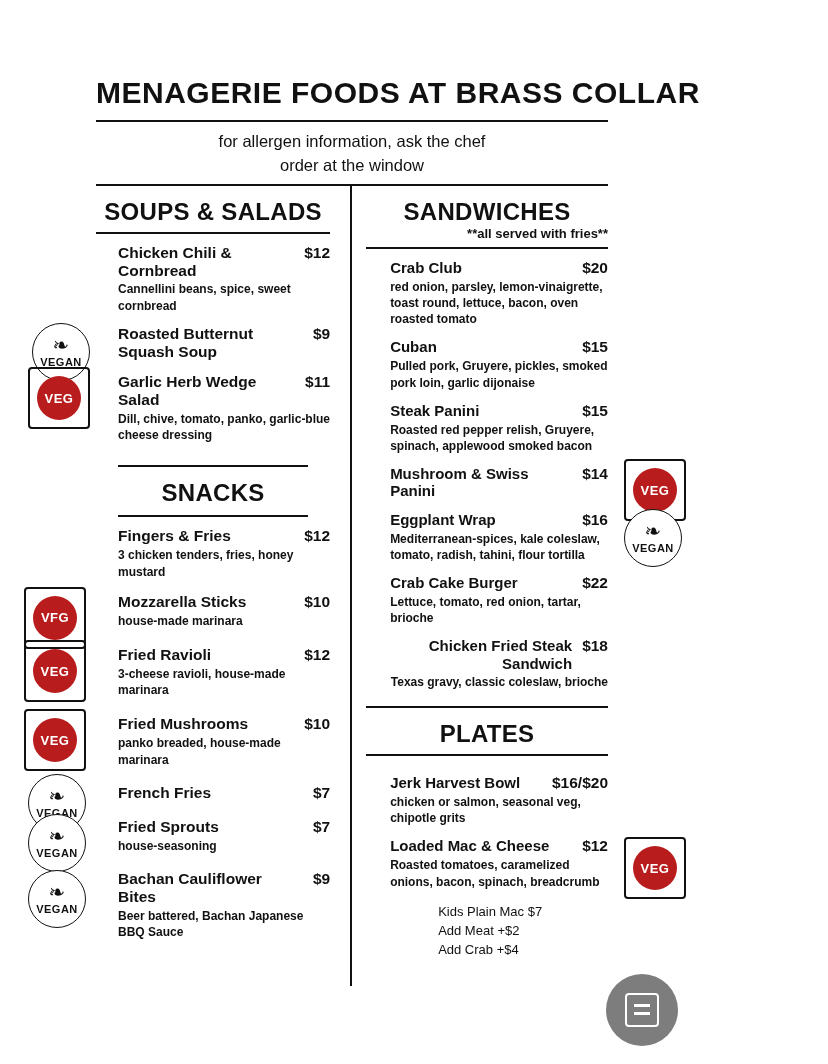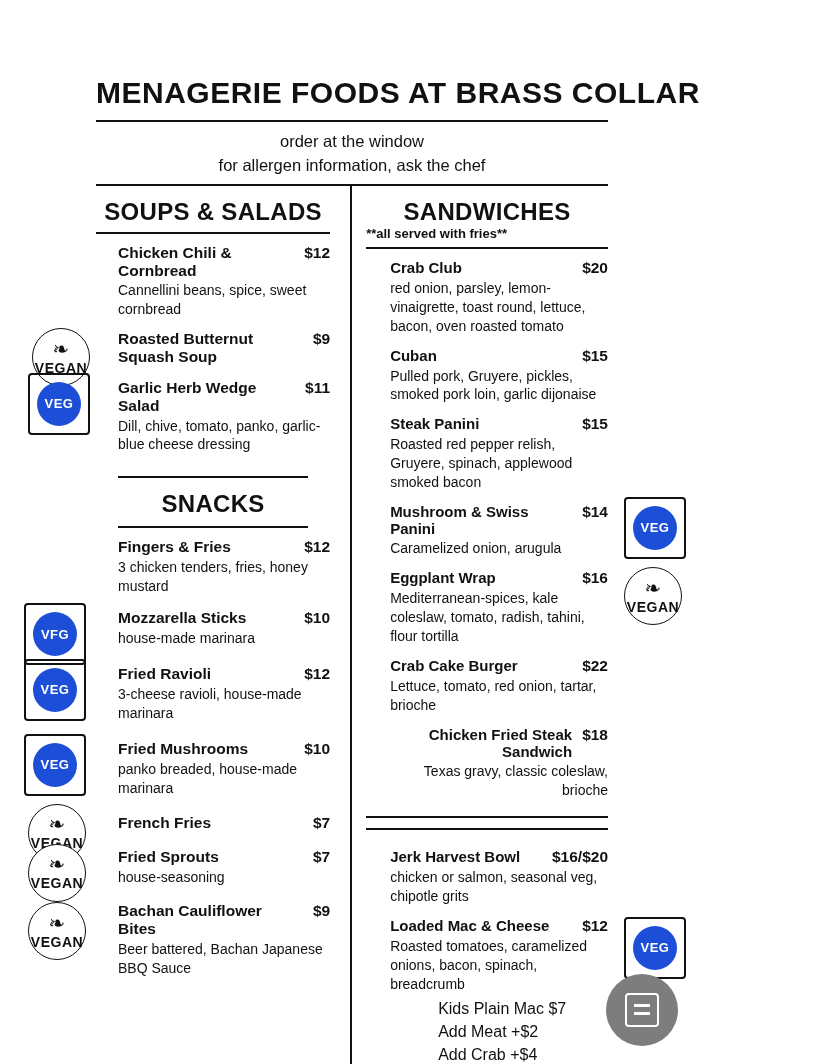--- a/index.html
+++ b/index.html
@@ -57,21 +57,21 @@
   .col-right { width: 312px; }
 
   .section-title {
     text-align: center;
     font-size: 24px;
     font-weight: 600;
     letter-spacing: 0.3px;
     margin: 12px 0 2px 0;
   }
   .section-sub {
-    text-align: left;
+    text-align: right;
     font-size: 13px;
     font-weight: 700;
     margin-top: -2px;
     margin-bottom: 2px;
   }
   .section-rule { border-top: 2px solid #111; margin: 6px 0 10px 0; }
   .section-rule-short { border-top: 2px solid #111; margin: 8px 22px 10px 22px; }
 
   .item {
     position: relative;
@@ -87,31 +87,32 @@
     font-weight: 600;
     line-height: 1.15;
   }
   .item-price {
     font-size: 15.5px;
     font-weight: 600;
     white-space: nowrap;
     padding-left: 10px;
   }
   .item-desc {
-    font-size: 14px;
+    font-size: 12px;
     line-height: 1.35;
     margin-top: 2px;
     max-width: 250px;
+    font-weight: bold;
   }
   .col-right .item-name { font-size: 15px; }
   .col-right .item-desc { max-width: 232px; }
   .sub-lines {
-    font-size: 16px;
+    font-size: 13px;
     line-height: 1.45;
-    margin-top: 3px;
+    margin-top: 13px;
     padding-left: 48px;
   }
   
   .col-right .item { padding-left: 24px; }
   .col-left .item { padding-left: 22px; }
 
   
   .badge {
     position: absolute;
     width: 62px; height: 62px;
@@ -120,42 +121,42 @@
   .badge-square {
     border: 2px solid #111;
     border-radius: 4px;
   }
   .badge-circle-out {
     border: 1px solid #111;
     border-radius: 50%;
   }
   .badge-inner-dark {
     width: 44px; height: 44px;
-    background: #1d4ed8;
+    background: #b91c1c;
     border-radius: 50%;
     color: #fff;
     display: flex; align-items: center; justify-content: center;
     font-size: 13px; font-weight: 700;
     letter-spacing: 0.5px;
   }
   .badge-vegan {
     width: 58px; height: 58px;
     border: 1px solid #111;
     border-radius: 50%;
     display: flex; flex-direction: column;
     align-items: center; justify-content: center;
     background: #fff;
   }
   .badge-vegan .leaf {
     font-size: 20px;
     line-height: 1;
     margin-bottom: 1px;
   }
   .badge-vegan .vegan-word {
-    font-size: 14px;
+    font-size: 11px;
     font-weight: 700;
     letter-spacing: 0.5px;
   }
 
   
   .fab {
     position: absolute;
     right: 26px; bottom: 18px;
     width: 72px; height: 72px;
     border-radius: 50%;
@@ -178,22 +179,22 @@
   .fab .doc::after { top: 17px; }
 </style>
 </head>
 <body>
 
 <div class="page">
 
   <h1 class="menu-title">MENAGERIE FOODS AT BRASS COLLAR</h1>
   <div class="rule"></div>
   <div class="subhead">
+    <div>for allergen information, ask the chef</div>
     <div>order at the window</div>
-    <div>for allergen information, ask the chef</div>
   </div>
   <div class="rule-thin"></div>
 
   <div class="columns">
 
     <div class="col-left">
 
       <div class="section-title">SOUPS &amp; SALADS</div>
       <div class="section-rule"></div>
 
@@ -350,21 +351,20 @@
       </div>
 
       <div class="item">
         <div class="badge badge-square" style="right:-78px; left:auto; top:-6px;">
           <div class="badge-inner-dark">VEG</div>
         </div>
         <div class="item-head">
           <span class="item-name">Mushroom &amp; Swiss Panini</span>
           <span class="item-price">$14</span>
         </div>
-        <div class="item-desc">Caramelized onion, arugula</div>
       </div>
 
       <div class="item">
         <div class="badge" style="right:-76px; left:auto; top:-4px;">
           <div class="badge-vegan">
             <span class="leaf">❧</span>
             <span class="vegan-word">VEGAN</span>
           </div>
         </div>
         <div class="item-head">
@@ -384,20 +384,21 @@
 
       <div class="item" style="margin-bottom:16px;text-align:right;">
         <div class="item-head">
           <span class="item-name">Chicken Fried Steak Sandwich</span>
           <span class="item-price">$18</span>
         </div>
         <div class="item-desc">Texas gravy, classic coleslaw, brioche</div>
       </div>
 
       <div class="section-rule" style="margin-top:14px;"></div>
+      <div class="section-title">PLATES</div>
       <div class="section-rule"></div>
 
       <div class="item" style="margin-top:18px;">
         <div class="item-head">
           <span class="item-name">Jerk Harvest Bowl</span>
           <span class="item-price">$16/$20</span>
         </div>
         <div class="item-desc">chicken or salmon, seasonal veg, chipotle grits</div>
       </div>
 

